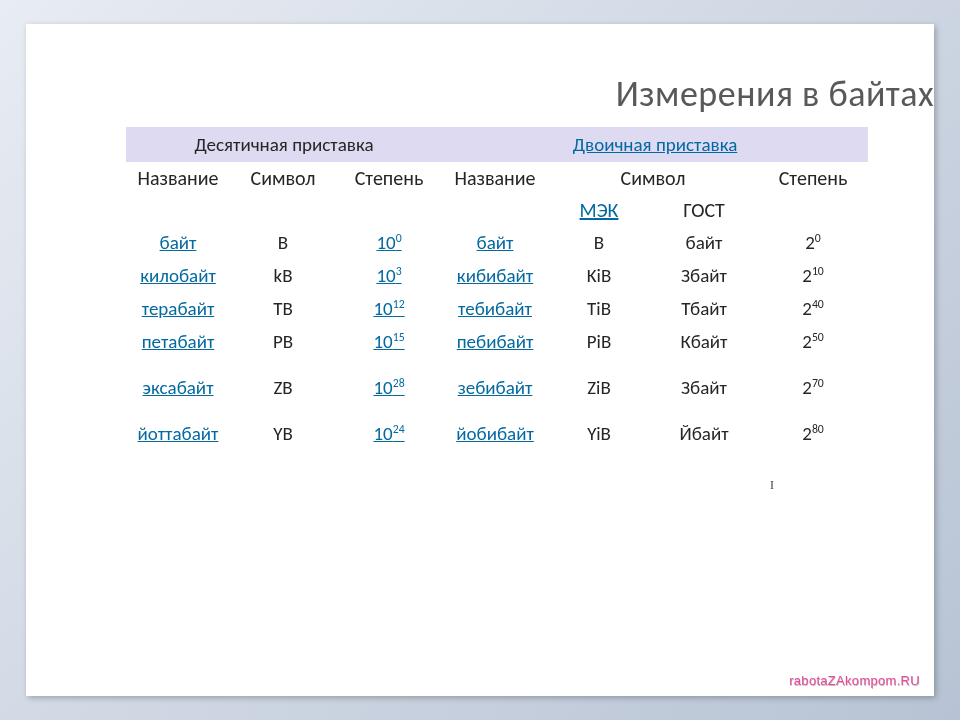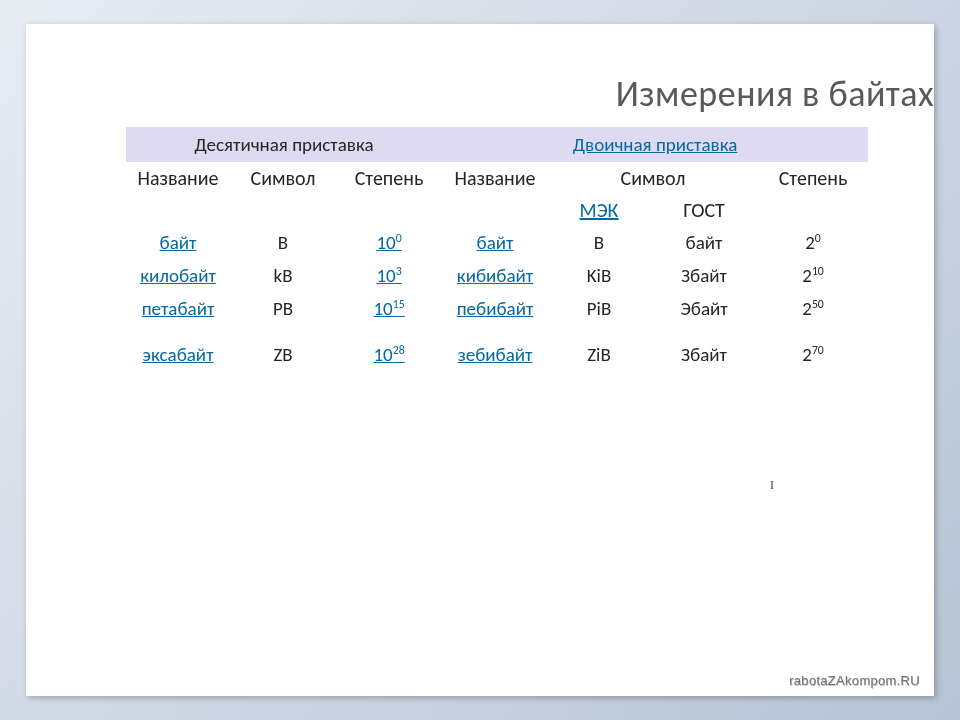--- a/index.html
+++ b/index.html
@@ -76,21 +76,21 @@
     font-size: 0.62em;
     vertical-align: super;
     line-height: 0;
   }
   .watermark {
     position: absolute;
     right: 14px;
     bottom: 8px;
     font-family: "Comic Sans MS", cursive, sans-serif;
     font-size: 13px;
-    color: #737373;
+    color: #ec4899;
     text-shadow: 0.5px 0.5px 0 #bfbfbf, -0.5px -0.5px 0 #f5f5f5;
     letter-spacing: 0.3px;
   }
   .cursor-mark {
     position: absolute;
     left: 744px;
     top: 454px;
     font-size: 12px;
     color: #444;
     font-family: "Times New Roman", serif;
@@ -158,36 +158,54 @@
           <tr class="data">
             <td><span class="link">килобайт</span></td>
             <td>kB</td>
             <td><span class="link">10<sup>3</sup></span></td>
             <td><span class="link">кибибайт</span></td>
             <td>KiB</td>
             <td>Збайт</td>
             <td>2<sup>10</sup></td>
           </tr>
           <tr class="data">
+            <td><span class="link">терабайт</span></td>
+            <td>TB</td>
+            <td><span class="link">10<sup>12</sup></span></td>
+            <td><span class="link">тебибайт</span></td>
+            <td>TiB</td>
+            <td>Тбайт</td>
+            <td>2<sup>40</sup></td>
+          </tr>
+          <tr class="data">
             <td><span class="link">петабайт</span></td>
             <td>PB</td>
             <td><span class="link">10<sup>15</sup></span></td>
             <td><span class="link">пебибайт</span></td>
             <td>PiB</td>
-            <td>Эбайт</td>
+            <td>Кбайт</td>
             <td>2<sup>50</sup></td>
           </tr>
           <tr class="data spaced">
             <td><span class="link">эксабайт</span></td>
             <td>ZB</td>
             <td><span class="link">10<sup>28</sup></span></td>
             <td><span class="link">зебибайт</span></td>
             <td>ZiB</td>
             <td>Збайт</td>
             <td>2<sup>70</sup></td>
           </tr>
+          <tr class="data">
+            <td><span class="link">йоттабайт</span></td>
+            <td>YB</td>
+            <td><span class="link">10<sup>24</sup></span></td>
+            <td><span class="link">йобибайт</span></td>
+            <td>YiB</td>
+            <td>Йбайт</td>
+            <td>2<sup>80</sup></td>
+          </tr>
         </tbody>
     </table>
   </div>
 
   <div class="cursor-mark">I</div>
   <div class="watermark">rabotaZAkompom.RU</div>
 </div>
 
 </body></html>

